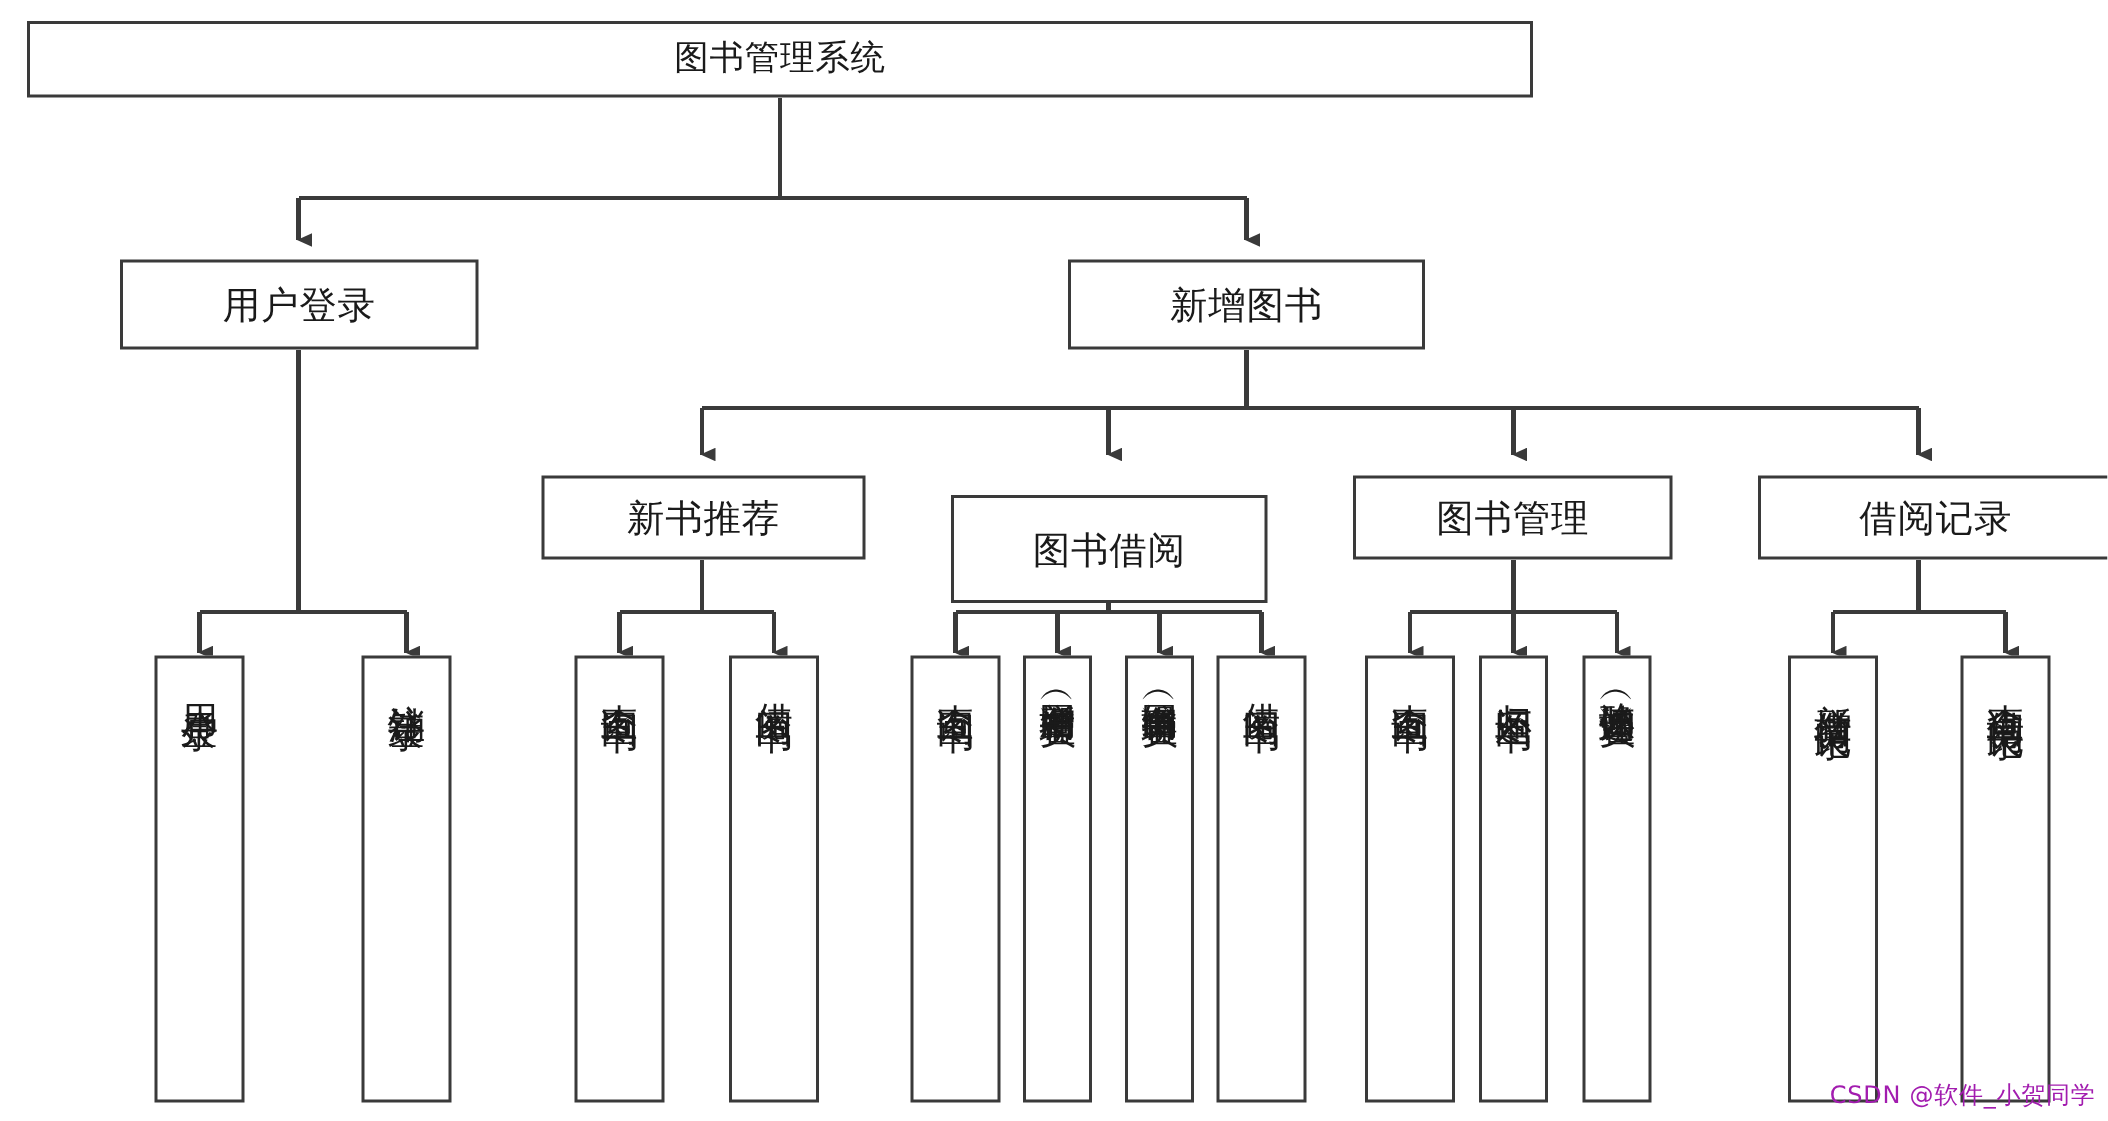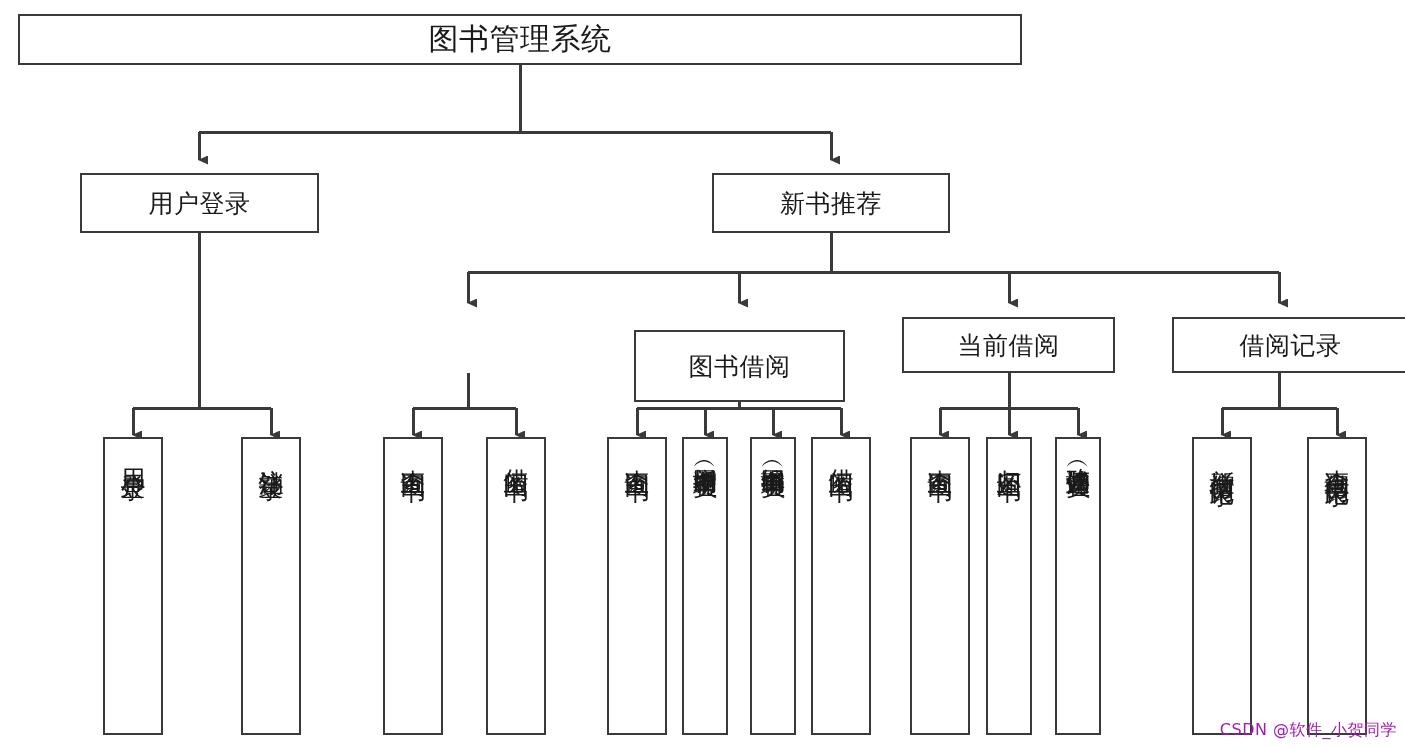--- a/index.html
+++ b/index.html
@@ -38,21 +38,21 @@
     line-height:1.08;
     color:#1a1a1a;
   }
   
   .node.horiz .label{
     font-size:25px;
     letter-spacing:0.5px;
     white-space:nowrap;
   }
   .node.root .label{
-    font-size:30px;
+    font-size:23px;
   }
   
   .node.vert{
     align-items:flex-start;
     justify-content:center;
     padding-top:10px;
   }
   .node.vert .label{
     writing-mode:vertical-rl;
     text-orientation:upright;
@@ -134,30 +134,33 @@
 
   <div class="node horiz root" style="left:18px; top:14px; width:1004px; height:51px;">
     <span class="label">图书管理系统</span>
   </div>
 
   <div class="node horiz" style="left:80px; top:173px; width:239px; height:60px;">
     <span class="label">用户登录</span>
   </div>
 
   <div class="node horiz" style="left:712px; top:173px; width:238px; height:60px;">
+    <span class="label">新增图书</span>
+  </div>
+
+  <div class="node horiz" style="left:361px; top:317px; width:216px; height:56px;">
     <span class="label">新书推荐</span>
   </div>
-
 
   <div class="node horiz" style="left:634px; top:330px; width:211px; height:72px;">
     <span class="label">图书借阅</span>
   </div>
 
   <div class="node horiz" style="left:902px; top:317px; width:213px; height:56px;">
-    <span class="label">当前借阅</span>
+    <span class="label">图书管理</span>
   </div>
 
   <div class="node horiz" style="left:1172px; top:317px; width:237px; height:56px;">
     <span class="label">借阅记录</span>
   </div>
 
   <div class="node vert" style="left:103px; top:437px; width:60px; height:298px;">
     <span class="label">用户登录</span>
   </div>
 

